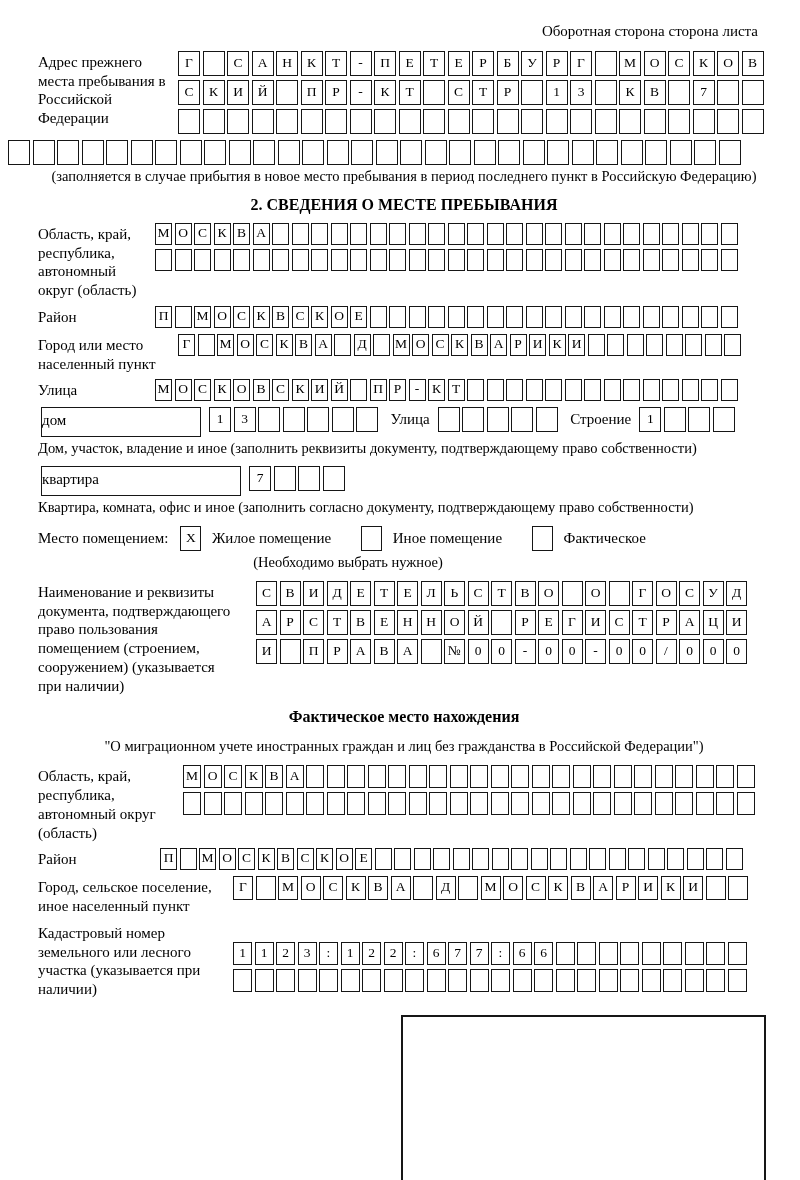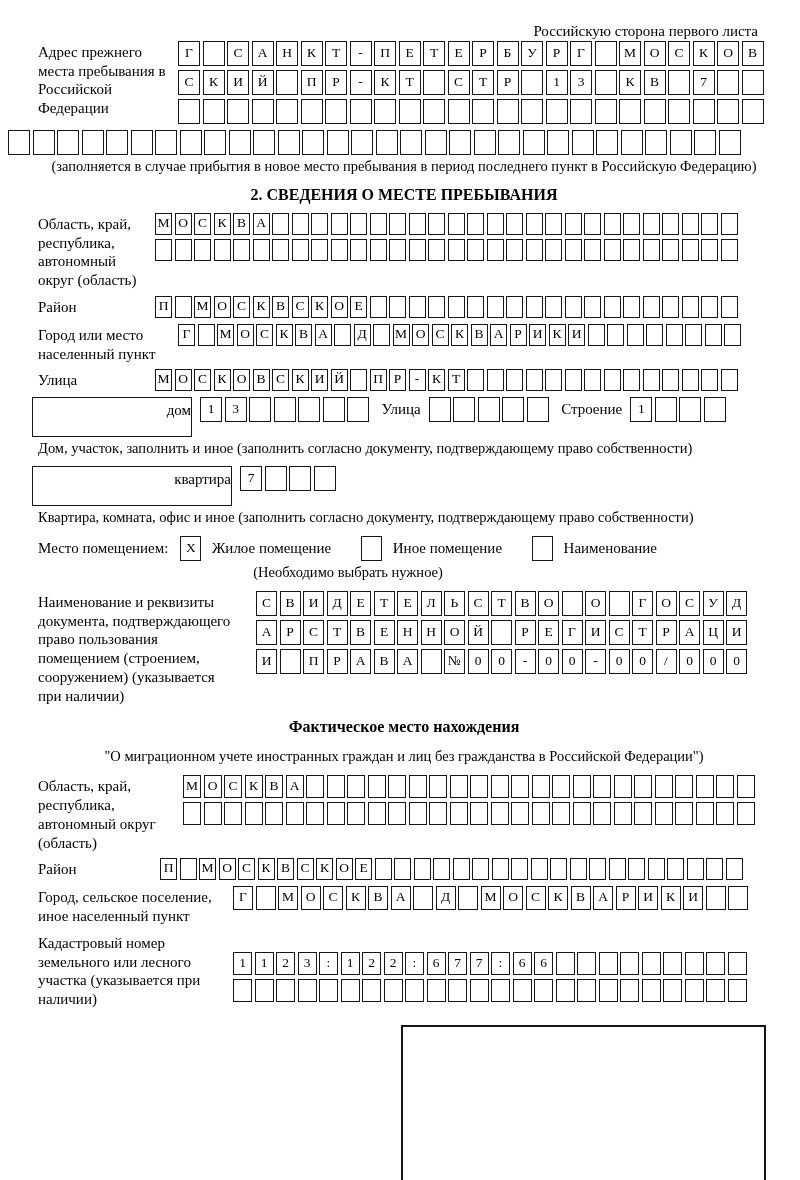--- a/index.html
+++ b/index.html
@@ -21,45 +21,45 @@
     text-align:center; font-size:13.5px; vertical-align:top; background:#fff;
     font-family:"Liberation Serif", serif;
   }
 
   .caption { font-size:14.5px; margin:2px 0 8px 0; }
   .caption.center { text-align:center; }
   .section-title { text-align:center; font-weight:bold; font-size:16px; margin:10px 0 8px 0; }
 
   .house-row { display:flex; align-items:flex-start; margin:4px 0 2px 0; }
   .widebox {
-    border:1.6px solid #161616; height:40px; text-align:right; line-height:25px;
-    margin-right:8px; flex-shrink:0;
+    border:1.6px solid #161616; height:30px; text-align:left; line-height:25px;
+    margin-right:8px; flex-shrink:0;margin-left:9px;
   }
   .inline-label { padding:3px 8px 0 10px; flex-shrink:0; }
 
   .stay-row { display:flex; align-items:center; margin:10px 0 2px 0; }
   .stay-row .cellrow { margin:0 8px; }
   .stay-label { margin-right:4px; }
   .opt-label { margin-right:22px; }
   .choose-note { width:620px; text-align:center; font-size:14.5px; margin-bottom:10px; }
 
   .fact-note { text-align:center; font-size:14.5px; margin:0; }
   .fact-title { text-align:center; font-weight:bold; font-size:16px; margin:12px 0 10px 0; }
 
   .stamp-wrap { margin-left:363px; margin-top:16px; width:370px; }
-  .stamp-box { width:365px; height:172px; border:2px solid #161616; background:#fff; } .mt10 { }
+  .stamp-box { width:365px; height:172px; border:2px solid #161616; background:#fff; } .mt10 { margin-top:10px; }
   .rows-offset { margin-top:20px; }
   .fullrow { margin:2px 0 2px -30px; }
 </style>
 </head>
 <body>
 
 <div class="page">
 
-  <div class="header-note">Российскую сторона первого листа</div>
+  <div class="header-note">Оборотная сторона сторона листа</div>
 
   <div class="field mt10">
     <div class="label" style="width:128px;">Адрес прежнего места пребывания в Российской Федерации</div>
     <div class="rows" style="margin-left:12px;">
       <div class="cellrow"><span class="cell" style="width: 22px; height: 25px; line-height: 21px;">Г</span><span class="cell" style="width: 22px; height: 25px; line-height: 21px;"></span><span class="cell" style="width: 22px; height: 25px; line-height: 21px;">С</span><span class="cell" style="width: 22px; height: 25px; line-height: 21px;">А</span><span class="cell" style="width: 22px; height: 25px; line-height: 21px;">Н</span><span class="cell" style="width: 22px; height: 25px; line-height: 21px;">К</span><span class="cell" style="width: 22px; height: 25px; line-height: 21px;">Т</span><span class="cell" style="width: 22px; height: 25px; line-height: 21px;">-</span><span class="cell" style="width: 22px; height: 25px; line-height: 21px;">П</span><span class="cell" style="width: 22px; height: 25px; line-height: 21px;">Е</span><span class="cell" style="width: 22px; height: 25px; line-height: 21px;">Т</span><span class="cell" style="width: 22px; height: 25px; line-height: 21px;">Е</span><span class="cell" style="width: 22px; height: 25px; line-height: 21px;">Р</span><span class="cell" style="width: 22px; height: 25px; line-height: 21px;">Б</span><span class="cell" style="width: 22px; height: 25px; line-height: 21px;">У</span><span class="cell" style="width: 22px; height: 25px; line-height: 21px;">Р</span><span class="cell" style="width: 22px; height: 25px; line-height: 21px;">Г</span><span class="cell" style="width: 22px; height: 25px; line-height: 21px;"></span><span class="cell" style="width: 22px; height: 25px; line-height: 21px;">М</span><span class="cell" style="width: 22px; height: 25px; line-height: 21px;">О</span><span class="cell" style="width: 22px; height: 25px; line-height: 21px;">С</span><span class="cell" style="width: 22px; height: 25px; line-height: 21px;">К</span><span class="cell" style="width: 22px; height: 25px; line-height: 21px;">О</span><span class="cell" style="width: 22px; height: 25px; line-height: 21px;">В</span></div>
       <div class="cellrow"><span class="cell" style="width: 22px; height: 25px; line-height: 21px;">С</span><span class="cell" style="width: 22px; height: 25px; line-height: 21px;">К</span><span class="cell" style="width: 22px; height: 25px; line-height: 21px;">И</span><span class="cell" style="width: 22px; height: 25px; line-height: 21px;">Й</span><span class="cell" style="width: 22px; height: 25px; line-height: 21px;"></span><span class="cell" style="width: 22px; height: 25px; line-height: 21px;">П</span><span class="cell" style="width: 22px; height: 25px; line-height: 21px;">Р</span><span class="cell" style="width: 22px; height: 25px; line-height: 21px;">-</span><span class="cell" style="width: 22px; height: 25px; line-height: 21px;">К</span><span class="cell" style="width: 22px; height: 25px; line-height: 21px;">Т</span><span class="cell" style="width: 22px; height: 25px; line-height: 21px;"></span><span class="cell" style="width: 22px; height: 25px; line-height: 21px;">С</span><span class="cell" style="width: 22px; height: 25px; line-height: 21px;">Т</span><span class="cell" style="width: 22px; height: 25px; line-height: 21px;">Р</span><span class="cell" style="width: 22px; height: 25px; line-height: 21px;"></span><span class="cell" style="width: 22px; height: 25px; line-height: 21px;">1</span><span class="cell" style="width: 22px; height: 25px; line-height: 21px;">3</span><span class="cell" style="width: 22px; height: 25px; line-height: 21px;"></span><span class="cell" style="width: 22px; height: 25px; line-height: 21px;">К</span><span class="cell" style="width: 22px; height: 25px; line-height: 21px;">В</span><span class="cell" style="width: 22px; height: 25px; line-height: 21px;"></span><span class="cell" style="width: 22px; height: 25px; line-height: 21px;">7</span><span class="cell" style="width: 22px; height: 25px; line-height: 21px;"></span><span class="cell" style="width: 22px; height: 25px; line-height: 21px;"></span></div>
       <div class="cellrow"><span class="cell" style="width: 22px; height: 25px; line-height: 21px;"></span><span class="cell" style="width: 22px; height: 25px; line-height: 21px;"></span><span class="cell" style="width: 22px; height: 25px; line-height: 21px;"></span><span class="cell" style="width: 22px; height: 25px; line-height: 21px;"></span><span class="cell" style="width: 22px; height: 25px; line-height: 21px;"></span><span class="cell" style="width: 22px; height: 25px; line-height: 21px;"></span><span class="cell" style="width: 22px; height: 25px; line-height: 21px;"></span><span class="cell" style="width: 22px; height: 25px; line-height: 21px;"></span><span class="cell" style="width: 22px; height: 25px; line-height: 21px;"></span><span class="cell" style="width: 22px; height: 25px; line-height: 21px;"></span><span class="cell" style="width: 22px; height: 25px; line-height: 21px;"></span><span class="cell" style="width: 22px; height: 25px; line-height: 21px;"></span><span class="cell" style="width: 22px; height: 25px; line-height: 21px;"></span><span class="cell" style="width: 22px; height: 25px; line-height: 21px;"></span><span class="cell" style="width: 22px; height: 25px; line-height: 21px;"></span><span class="cell" style="width: 22px; height: 25px; line-height: 21px;"></span><span class="cell" style="width: 22px; height: 25px; line-height: 21px;"></span><span class="cell" style="width: 22px; height: 25px; line-height: 21px;"></span><span class="cell" style="width: 22px; height: 25px; line-height: 21px;"></span><span class="cell" style="width: 22px; height: 25px; line-height: 21px;"></span><span class="cell" style="width: 22px; height: 25px; line-height: 21px;"></span><span class="cell" style="width: 22px; height: 25px; line-height: 21px;"></span><span class="cell" style="width: 22px; height: 25px; line-height: 21px;"></span><span class="cell" style="width: 22px; height: 25px; line-height: 21px;"></span></div>
     </div>
   </div>
   <div class="cellrow fullrow"><span class="cell" style="width: 22px; height: 25px; line-height: 21px;"></span><span class="cell" style="width: 22px; height: 25px; line-height: 21px;"></span><span class="cell" style="width: 22px; height: 25px; line-height: 21px;"></span><span class="cell" style="width: 22px; height: 25px; line-height: 21px;"></span><span class="cell" style="width: 22px; height: 25px; line-height: 21px;"></span><span class="cell" style="width: 22px; height: 25px; line-height: 21px;"></span><span class="cell" style="width: 22px; height: 25px; line-height: 21px;"></span><span class="cell" style="width: 22px; height: 25px; line-height: 21px;"></span><span class="cell" style="width: 22px; height: 25px; line-height: 21px;"></span><span class="cell" style="width: 22px; height: 25px; line-height: 21px;"></span><span class="cell" style="width: 22px; height: 25px; line-height: 21px;"></span><span class="cell" style="width: 22px; height: 25px; line-height: 21px;"></span><span class="cell" style="width: 22px; height: 25px; line-height: 21px;"></span><span class="cell" style="width: 22px; height: 25px; line-height: 21px;"></span><span class="cell" style="width: 22px; height: 25px; line-height: 21px;"></span><span class="cell" style="width: 22px; height: 25px; line-height: 21px;"></span><span class="cell" style="width: 22px; height: 25px; line-height: 21px;"></span><span class="cell" style="width: 22px; height: 25px; line-height: 21px;"></span><span class="cell" style="width: 22px; height: 25px; line-height: 21px;"></span><span class="cell" style="width: 22px; height: 25px; line-height: 21px;"></span><span class="cell" style="width: 22px; height: 25px; line-height: 21px;"></span><span class="cell" style="width: 22px; height: 25px; line-height: 21px;"></span><span class="cell" style="width: 22px; height: 25px; line-height: 21px;"></span><span class="cell" style="width: 22px; height: 25px; line-height: 21px;"></span><span class="cell" style="width: 22px; height: 25px; line-height: 21px;"></span><span class="cell" style="width: 22px; height: 25px; line-height: 21px;"></span><span class="cell" style="width: 22px; height: 25px; line-height: 21px;"></span><span class="cell" style="width: 22px; height: 25px; line-height: 21px;"></span><span class="cell" style="width: 22px; height: 25px; line-height: 21px;"></span><span class="cell" style="width: 22px; height: 25px; line-height: 21px;"></span></div>
@@ -91,36 +91,36 @@
   </div>
 
   <div class="house-row" style="margin-left:-6px;">
     <div class="widebox" style="width:160px;">дом</div>
     <div class="cellrow"><span class="cell" style="width: 22px; height: 25px; line-height: 21px;">1</span><span class="cell" style="width: 22px; height: 25px; line-height: 21px;">3</span><span class="cell" style="width: 22px; height: 25px; line-height: 21px;"></span><span class="cell" style="width: 22px; height: 25px; line-height: 21px;"></span><span class="cell" style="width: 22px; height: 25px; line-height: 21px;"></span><span class="cell" style="width: 22px; height: 25px; line-height: 21px;"></span><span class="cell" style="width: 22px; height: 25px; line-height: 21px;"></span></div>
     <div class="inline-label">Улица</div>
     <div class="cellrow"><span class="cell" style="width: 22px; height: 25px; line-height: 21px;"></span><span class="cell" style="width: 22px; height: 25px; line-height: 21px;"></span><span class="cell" style="width: 22px; height: 25px; line-height: 21px;"></span><span class="cell" style="width: 22px; height: 25px; line-height: 21px;"></span><span class="cell" style="width: 22px; height: 25px; line-height: 21px;"></span></div>
     <div class="inline-label">Строение</div>
     <div class="cellrow"><span class="cell" style="width: 22px; height: 25px; line-height: 21px;">1</span><span class="cell" style="width: 22px; height: 25px; line-height: 21px;"></span><span class="cell" style="width: 22px; height: 25px; line-height: 21px;"></span><span class="cell" style="width: 22px; height: 25px; line-height: 21px;"></span></div>
   </div>
-  <div class="caption">Дом, участок, заполнить и иное (заполнить согласно документу, подтверждающему право собственности)</div>
+  <div class="caption">Дом, участок, владение и иное (заполнить реквизиты документу, подтверждающему право собственности)</div>
 
   <div class="house-row" style="margin-left:-6px;">
     <div class="widebox" style="width:200px;">квартира</div>
     <div class="cellrow"><span class="cell" style="width: 22px; height: 25px; line-height: 21px;">7</span><span class="cell" style="width: 22px; height: 25px; line-height: 21px;"></span><span class="cell" style="width: 22px; height: 25px; line-height: 21px;"></span><span class="cell" style="width: 22px; height: 25px; line-height: 21px;"></span></div>
   </div>
   <div class="caption">Квартира, комната, офис и иное (заполнить согласно документу, подтверждающему право собственности)</div>
 
   <div class="stay-row">
     <div class="stay-label">Место помещением:</div>
     <div class="cellrow"><span class="cell" style="width: 21px; height: 25px; line-height: 21px;">X</span></div>
     <div class="opt-label">Жилое помещение</div>
     <div class="cellrow"><span class="cell" style="width: 21px; height: 25px; line-height: 21px;"></span></div>
     <div class="opt-label">Иное помещение</div>
     <div class="cellrow"><span class="cell" style="width: 21px; height: 25px; line-height: 21px;"></span></div>
-    <div class="opt-label">Наименование</div>
+    <div class="opt-label">Фактическое</div>
   </div>
   <div class="choose-note">(Необходимо выбрать нужное)</div>
 
   <div class="field">
     <div class="label" style="width:200px;">Наименование и реквизиты документа, подтверждающего право пользования помещением (строением, сооружением) (указывается при наличии)</div>
     <div class="rows" style="margin-left:18px;">
       <div class="cellrow"><span class="cell" style="width: 21px; height: 25px; line-height: 21px;">С</span><span class="cell" style="width: 21px; height: 25px; line-height: 21px;">В</span><span class="cell" style="width: 21px; height: 25px; line-height: 21px;">И</span><span class="cell" style="width: 21px; height: 25px; line-height: 21px;">Д</span><span class="cell" style="width: 21px; height: 25px; line-height: 21px;">Е</span><span class="cell" style="width: 21px; height: 25px; line-height: 21px;">Т</span><span class="cell" style="width: 21px; height: 25px; line-height: 21px;">Е</span><span class="cell" style="width: 21px; height: 25px; line-height: 21px;">Л</span><span class="cell" style="width: 21px; height: 25px; line-height: 21px;">Ь</span><span class="cell" style="width: 21px; height: 25px; line-height: 21px;">С</span><span class="cell" style="width: 21px; height: 25px; line-height: 21px;">Т</span><span class="cell" style="width: 21px; height: 25px; line-height: 21px;">В</span><span class="cell" style="width: 21px; height: 25px; line-height: 21px;">О</span><span class="cell" style="width: 21px; height: 25px; line-height: 21px;"></span><span class="cell" style="width: 21px; height: 25px; line-height: 21px;">О</span><span class="cell" style="width: 21px; height: 25px; line-height: 21px;"></span><span class="cell" style="width: 21px; height: 25px; line-height: 21px;">Г</span><span class="cell" style="width: 21px; height: 25px; line-height: 21px;">О</span><span class="cell" style="width: 21px; height: 25px; line-height: 21px;">С</span><span class="cell" style="width: 21px; height: 25px; line-height: 21px;">У</span><span class="cell" style="width: 21px; height: 25px; line-height: 21px;">Д</span></div>
       <div class="cellrow"><span class="cell" style="width: 21px; height: 25px; line-height: 21px;">А</span><span class="cell" style="width: 21px; height: 25px; line-height: 21px;">Р</span><span class="cell" style="width: 21px; height: 25px; line-height: 21px;">С</span><span class="cell" style="width: 21px; height: 25px; line-height: 21px;">Т</span><span class="cell" style="width: 21px; height: 25px; line-height: 21px;">В</span><span class="cell" style="width: 21px; height: 25px; line-height: 21px;">Е</span><span class="cell" style="width: 21px; height: 25px; line-height: 21px;">Н</span><span class="cell" style="width: 21px; height: 25px; line-height: 21px;">Н</span><span class="cell" style="width: 21px; height: 25px; line-height: 21px;">О</span><span class="cell" style="width: 21px; height: 25px; line-height: 21px;">Й</span><span class="cell" style="width: 21px; height: 25px; line-height: 21px;"></span><span class="cell" style="width: 21px; height: 25px; line-height: 21px;">Р</span><span class="cell" style="width: 21px; height: 25px; line-height: 21px;">Е</span><span class="cell" style="width: 21px; height: 25px; line-height: 21px;">Г</span><span class="cell" style="width: 21px; height: 25px; line-height: 21px;">И</span><span class="cell" style="width: 21px; height: 25px; line-height: 21px;">С</span><span class="cell" style="width: 21px; height: 25px; line-height: 21px;">Т</span><span class="cell" style="width: 21px; height: 25px; line-height: 21px;">Р</span><span class="cell" style="width: 21px; height: 25px; line-height: 21px;">А</span><span class="cell" style="width: 21px; height: 25px; line-height: 21px;">Ц</span><span class="cell" style="width: 21px; height: 25px; line-height: 21px;">И</span></div>
       <div class="cellrow"><span class="cell" style="width: 21px; height: 25px; line-height: 21px;">И</span><span class="cell" style="width: 21px; height: 25px; line-height: 21px;"></span><span class="cell" style="width: 21px; height: 25px; line-height: 21px;">П</span><span class="cell" style="width: 21px; height: 25px; line-height: 21px;">Р</span><span class="cell" style="width: 21px; height: 25px; line-height: 21px;">А</span><span class="cell" style="width: 21px; height: 25px; line-height: 21px;">В</span><span class="cell" style="width: 21px; height: 25px; line-height: 21px;">А</span><span class="cell" style="width: 21px; height: 25px; line-height: 21px;"></span><span class="cell" style="width: 21px; height: 25px; line-height: 21px;">№</span><span class="cell" style="width: 21px; height: 25px; line-height: 21px;">0</span><span class="cell" style="width: 21px; height: 25px; line-height: 21px;">0</span><span class="cell" style="width: 21px; height: 25px; line-height: 21px;">-</span><span class="cell" style="width: 21px; height: 25px; line-height: 21px;">0</span><span class="cell" style="width: 21px; height: 25px; line-height: 21px;">0</span><span class="cell" style="width: 21px; height: 25px; line-height: 21px;">-</span><span class="cell" style="width: 21px; height: 25px; line-height: 21px;">0</span><span class="cell" style="width: 21px; height: 25px; line-height: 21px;">0</span><span class="cell" style="width: 21px; height: 25px; line-height: 21px;">/</span><span class="cell" style="width: 21px; height: 25px; line-height: 21px;">0</span><span class="cell" style="width: 21px; height: 25px; line-height: 21px;">0</span><span class="cell" style="width: 21px; height: 25px; line-height: 21px;">0</span></div>
     </div>

